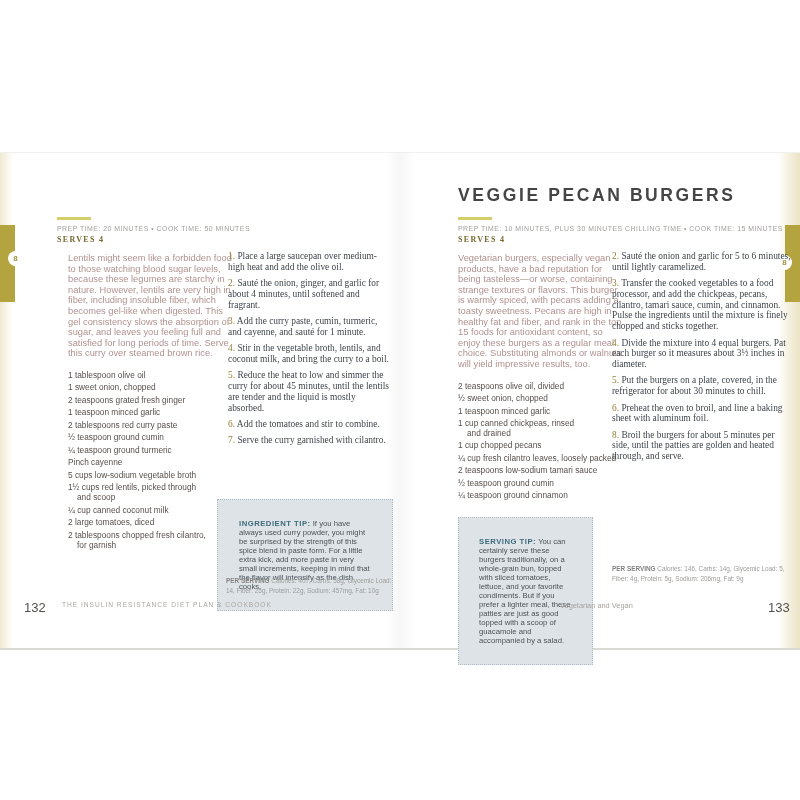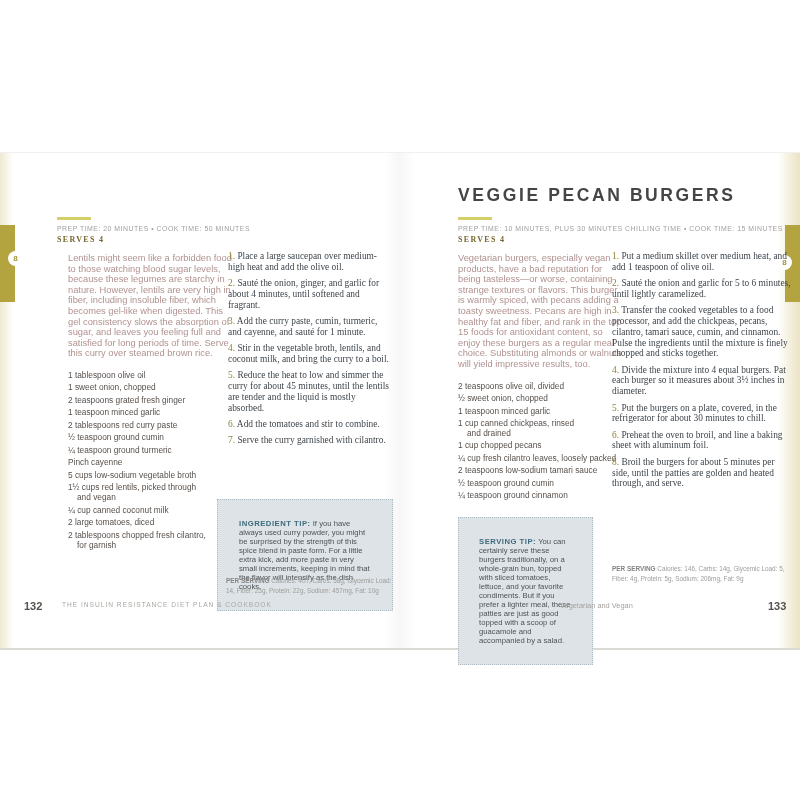--- a/index.html
+++ b/index.html
@@ -40,21 +40,21 @@
   .step-num{color:#8e8034;}
   
   .tipbox{position:absolute;background:#dde3e7;border:1px dotted #aebcc4;box-sizing:border-box;
           padding:8px 10px;}
   .tipbox p{margin:11px;font-size:7.7px;line-height:9px;color:#4c5357;}
   .tip-label{font-weight:bold;color:#3e6b7c;letter-spacing:0.5px;}
   
   .perserving{position:absolute;margin:0;font-size:6.4px;line-height:9.6px;color:#9e9c99;}
   .ps-label{font-weight:bold;color:#858381;}
   
-  .f-num{position:absolute;top:600px;font-size:11px;font-weight:bold;color:#55524f;}
+  .f-num{position:absolute;top:600px;font-size:13px;font-weight:normal;color:#55524f;}
   .f-book{position:absolute;left:62px;top:601px;font-size:6.6px;letter-spacing:1px;color:#aaa7a2;
           text-transform:uppercase;white-space:nowrap;}
   .f-sec{position:absolute;left:560px;top:601px;width:185px;text-align:left;font-size:7.4px;
           color:#a5a29d;white-space:nowrap;}
 </style>
 </head>
 <body>
 
 <div id="canvas">
   <div class="spread">
@@ -89,21 +89,21 @@
         <div class="ing"><span class="ing-t">2 tablespoons red curry paste</span><span class="ing-c"></span></div>
 
         <div class="ing"><span class="ing-t">½ teaspoon ground cumin</span><span class="ing-c"></span></div>
 
         <div class="ing"><span class="ing-t">¼ teaspoon ground turmeric</span><span class="ing-c"></span></div>
 
         <div class="ing"><span class="ing-t">Pinch cayenne</span><span class="ing-c"></span></div>
 
         <div class="ing"><span class="ing-t">5 cups low-sodium vegetable broth</span><span class="ing-c"></span></div>
 
-        <div class="ing"><span class="ing-t">1½ cups red lentils, picked through</span><span class="ing-c">and vegan</span></div>
+        <div class="ing"><span class="ing-t">1½ cups red lentils, picked through</span><span class="ing-c">and scoop</span></div>
 
         <div class="ing"><span class="ing-t">¼ cup canned coconut milk</span><span class="ing-c"></span></div>
 
         <div class="ing"><span class="ing-t">2 large tomatoes, diced</span><span class="ing-c"></span></div>
 
         <div class="ing"><span class="ing-t">2 tablespoons chopped fresh cilantro,</span><span class="ing-c">for garnish</span></div>
       </div>
   </div>
 
   <div class="col" style="left:228px;top:251px;width:162px;">
@@ -161,21 +161,20 @@
 
         <div class="ing"><span class="ing-t">½ teaspoon ground cumin</span><span class="ing-c"></span></div>
 
         <div class="ing"><span class="ing-t">¼ teaspoon ground cinnamon</span><span class="ing-c"></span></div>
       </div>
   </div>
 
   <div class="col" style="left:612px;top:251px;width:180px;">
     <div>
 
-        <p class="step"><span class="step-num">1.</span> <span>Put a medium skillet over medium heat, and add 1 teaspoon of olive oil.</span></p>
 
         <p class="step"><span class="step-num">2.</span> <span>Sauté the onion and garlic for 5 to 6 minutes, until lightly caramelized.</span></p>
 
         <p class="step"><span class="step-num">3.</span> <span>Transfer the cooked vegetables to a food processor, and add the chickpeas, pecans, cilantro, tamari sauce, cumin, and cinnamon. Pulse the ingredients until the mixture is finely chopped and sticks together.</span></p>
 
         <p class="step"><span class="step-num">4.</span> <span>Divide the mixture into 4 equal burgers. Pat each burger so it measures about 3½ inches in diameter.</span></p>
 
         <p class="step"><span class="step-num">5.</span> <span>Put the burgers on a plate, covered, in the refrigerator for about 30 minutes to chill.</span></p>
 
         <p class="step"><span class="step-num">6.</span> <span>Preheat the oven to broil, and line a baking sheet with aluminum foil.</span></p>

